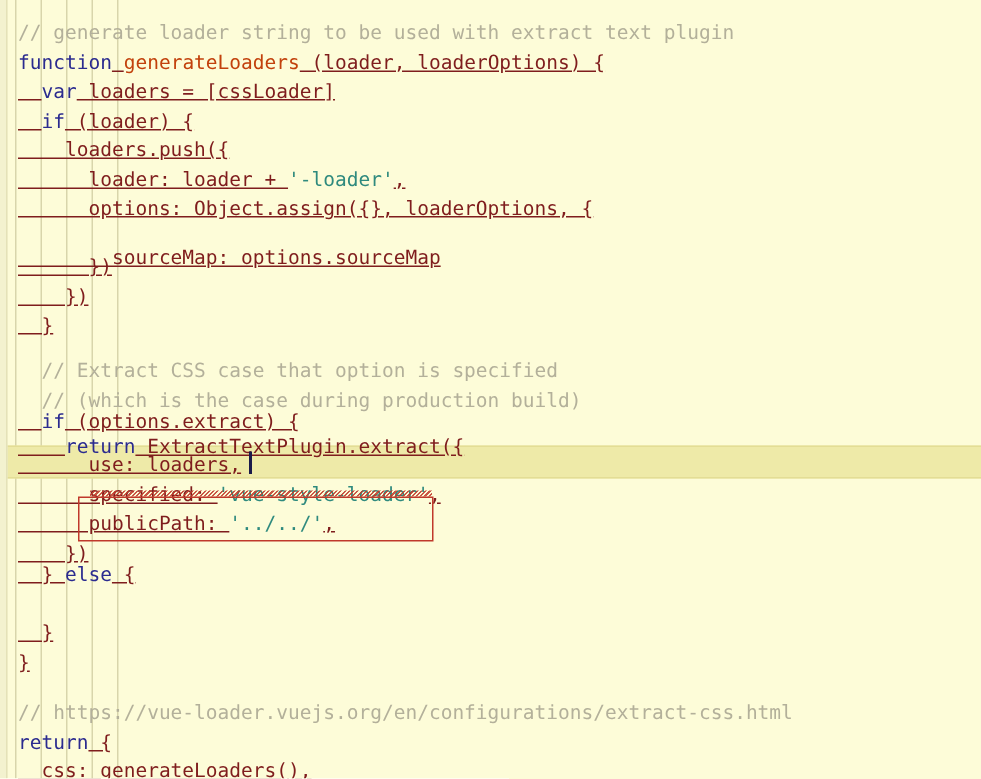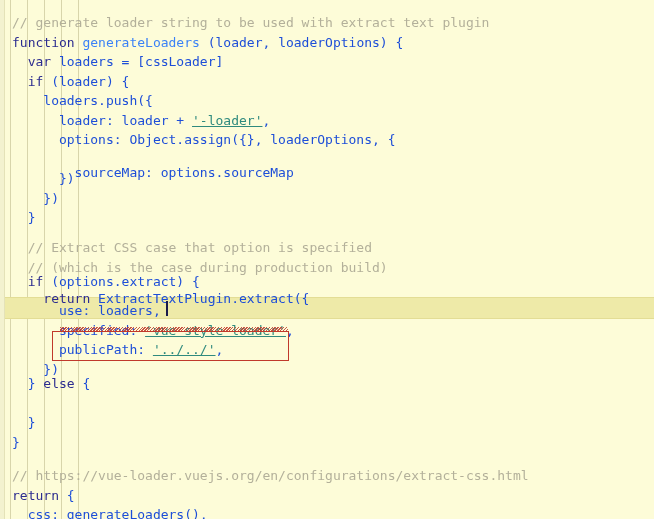--- a/index.html
+++ b/index.html
@@ -98,23 +98,23 @@
     left: 0;
     height: 19.5px;
     white-space: pre;
     padding-left: 12px;
     box-sizing: border-box;
   }
 
   
   .tk-comment  { color: #b3b09a; }
   .tk-keyword  { color: #2b2b8f; }
-  .tk-fname    { color: #3b82f6; }
-  .tk-string   { color: #2f8a7e; text-decoration: underline; }
-  .tk-plain    { color: #1d4ed8; }
+  .tk-fname    { color: #c2410c; }
+  .tk-string   { color: #2f8a7e; }
+  .tk-plain    { color: #7f1d1d; text-decoration: underline; }
 </style>
 </head>
 <body>
 
 <div id="editor">
 
   <div id="left-edge"></div>
 
   <div id="indent-guides">
       <div class="indent-guide" style="left: 10px; height: 519px;"></div>

